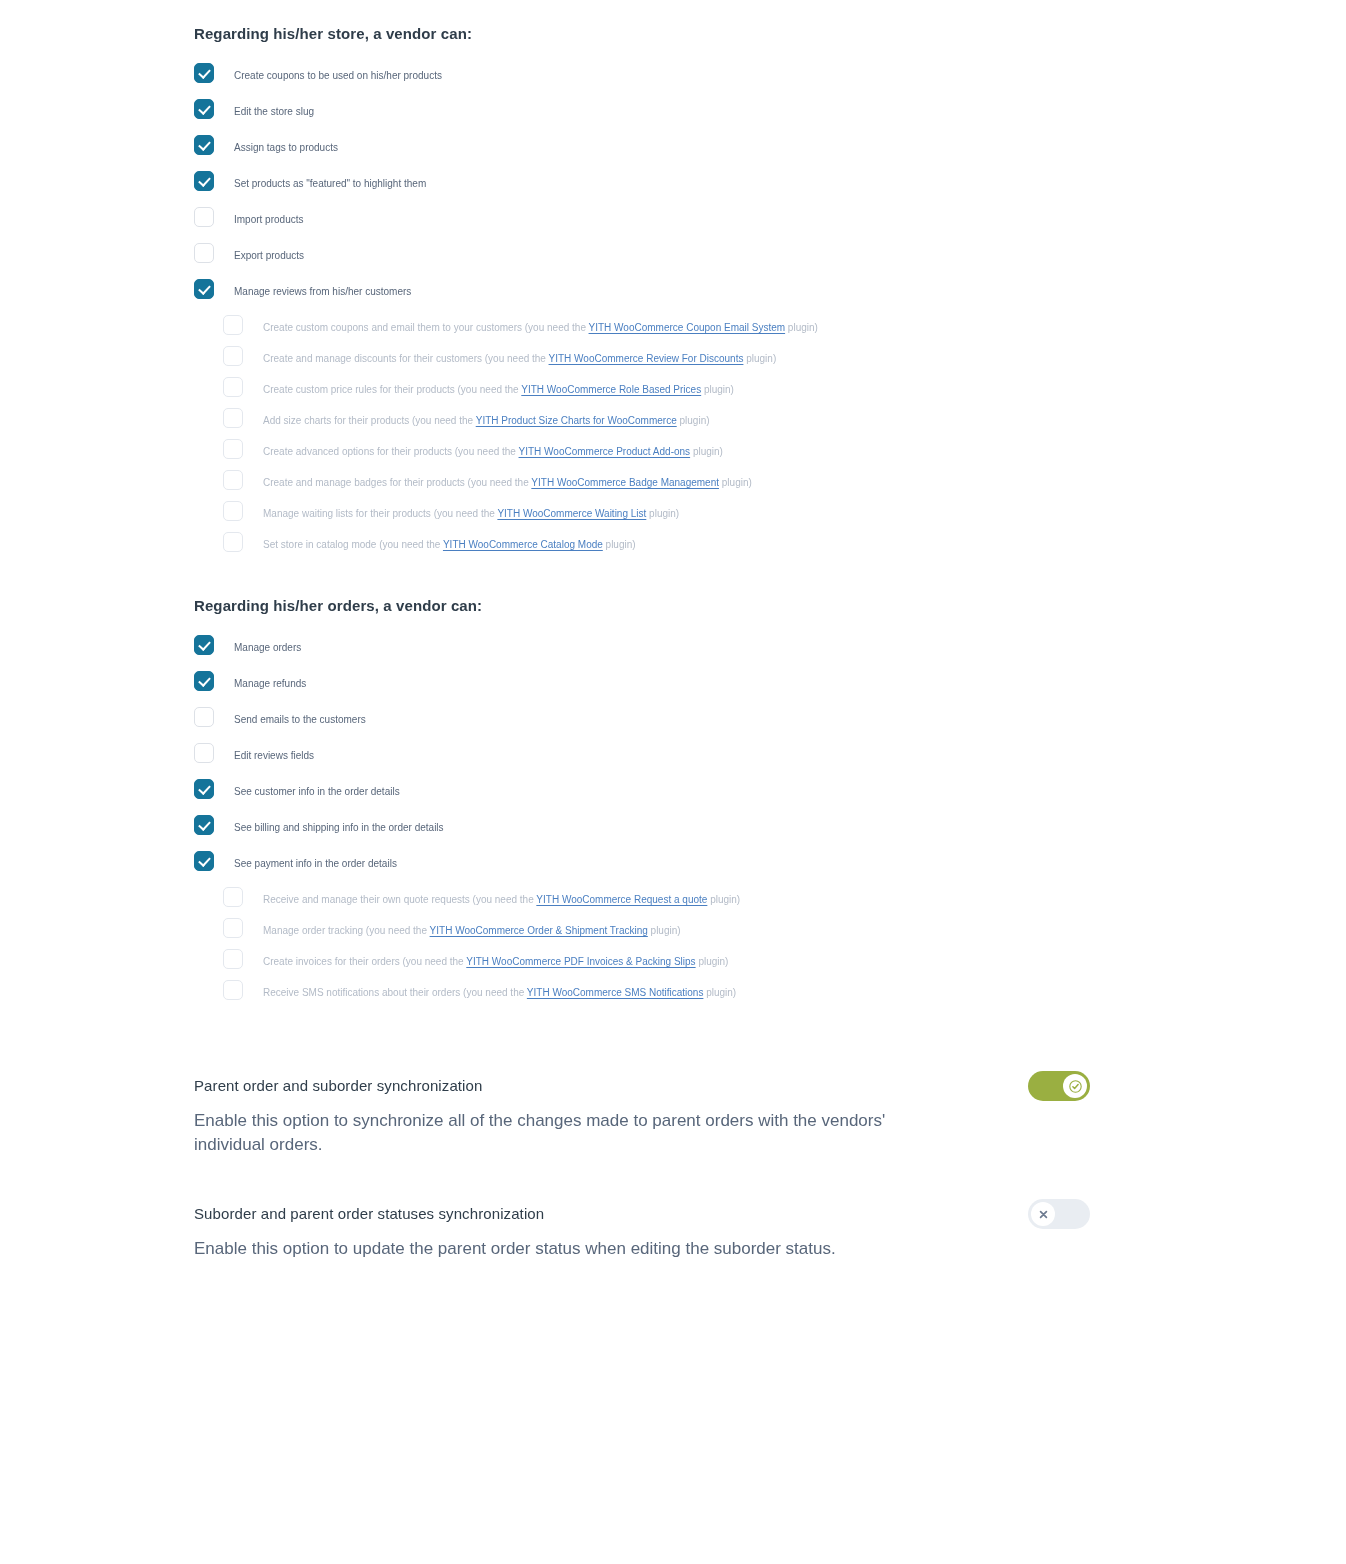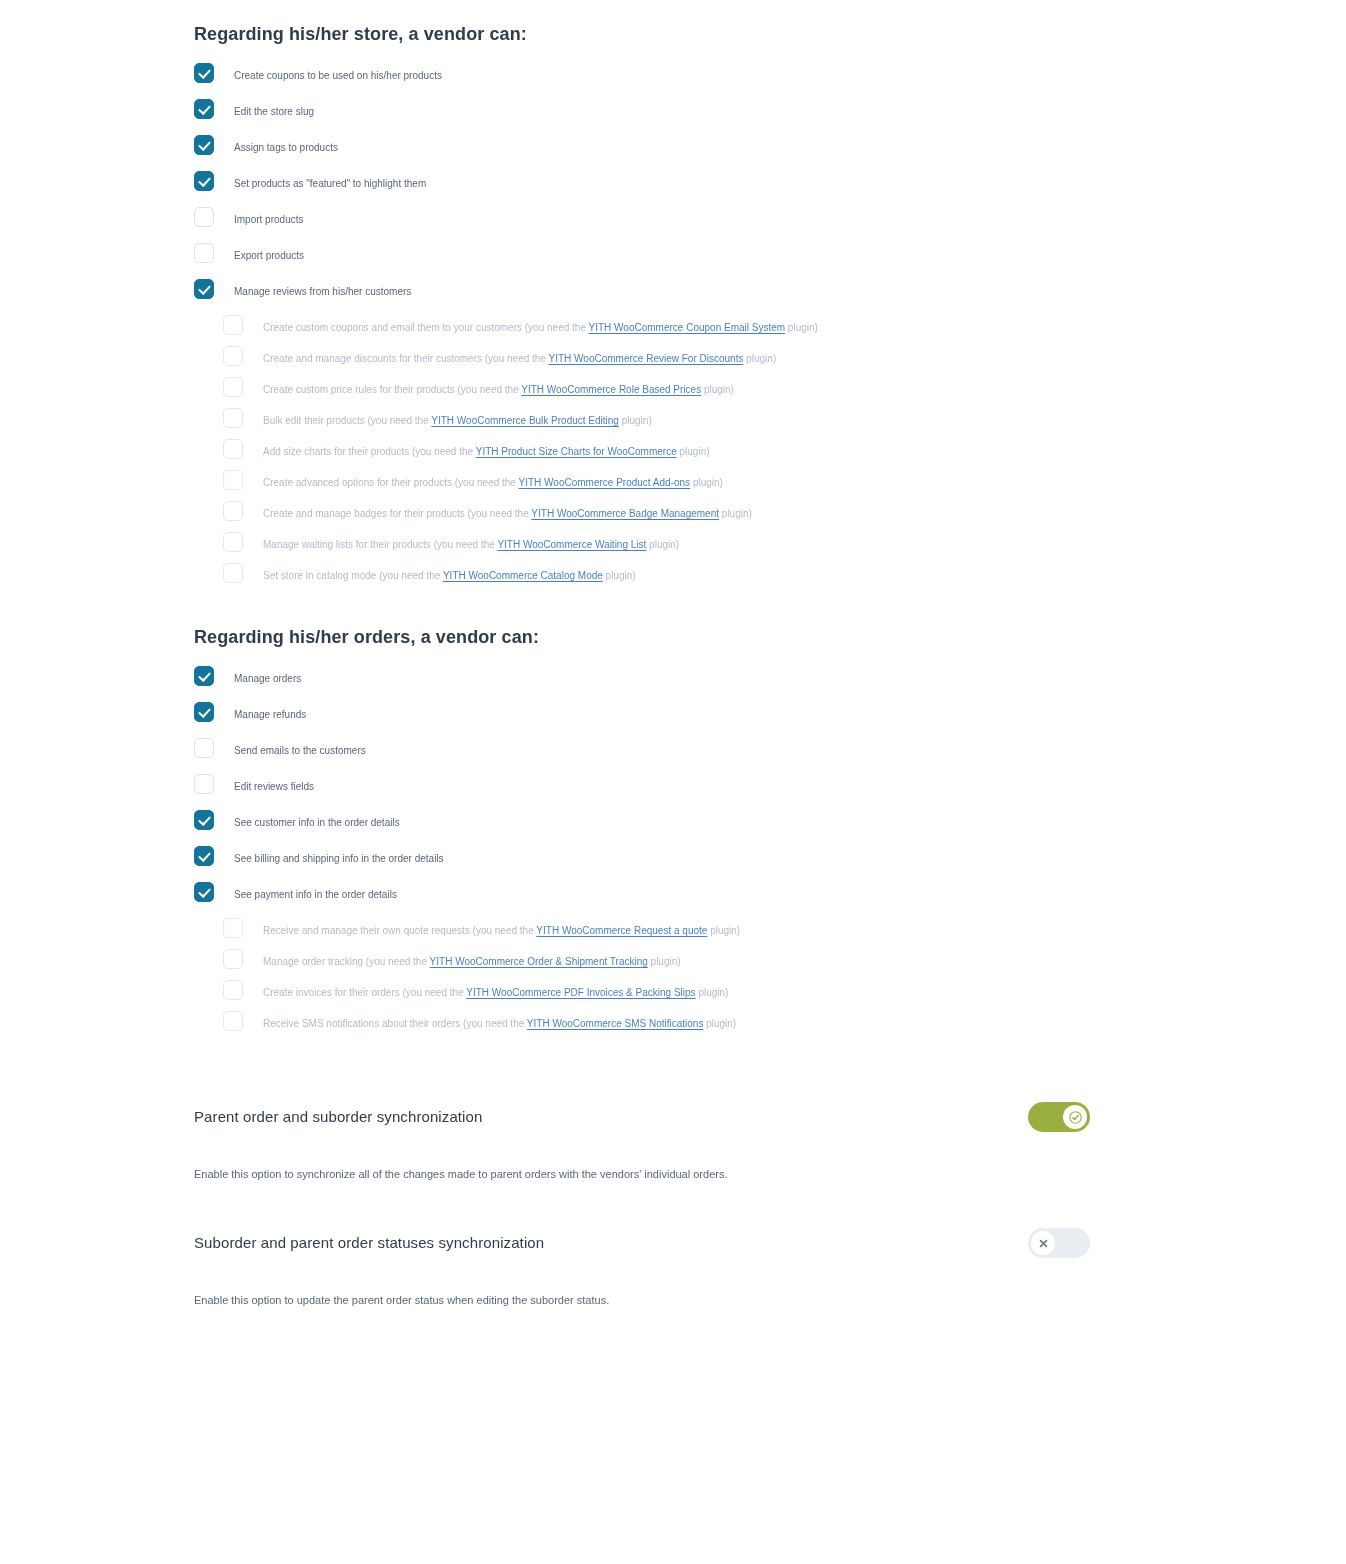--- a/index.html
+++ b/index.html
@@ -24,21 +24,21 @@
 
   .content {
     position: absolute;
     left: 194px;
     top: 24px;
     width: 896px;
   }
 
   
   .section-title {
-    font-size: 18px;
+    font-size: 15px;
     font-weight: bold;
     color: #2f3d4a;
     line-height: 20px;
     margin: 0 0 14px 0;
     letter-spacing: 0.1px;
   }
 
   .section {
     margin-bottom: 0;
   }
@@ -129,24 +129,24 @@
 
   .opt-title {
     font-size: 15px;
     font-weight: normal;
     color: #2f3d4a;
     line-height: 22px;
     letter-spacing: 0.1px;
   }
 
   .opt-desc {
-    font-size: 11px;
+    font-size: 17px;
     color: #58667a;
     line-height: 24px;
-    margin-top: 28px;
+    margin-top: 6px;
     max-width: 760px;
   }
 
   
   .toggle {
     width: 62px;
     height: 30px;
     border-radius: 15px;
     position: relative;
     flex: 0 0 auto;
@@ -193,21 +193,20 @@
           <div class="cb-row"><span class="cb checked"></span><span class="cb-label">Create coupons to be used on his/her products</span></div>
           <div class="cb-row"><span class="cb checked"></span><span class="cb-label">Edit the store slug</span></div>
           <div class="cb-row"><span class="cb checked"></span><span class="cb-label">Assign tags to products</span></div>
           <div class="cb-row"><span class="cb checked"></span><span class="cb-label">Set products as "featured" to highlight them</span></div>
           <div class="cb-row"><span class="cb"></span><span class="cb-label">Import products</span></div>
           <div class="cb-row"><span class="cb"></span><span class="cb-label">Export products</span></div>
           <div class="cb-row"><span class="cb checked"></span><span class="cb-label">Manage reviews from his/her customers</span></div>
           <div class="cb-row disabled wrapping"><span class="cb disabled"></span><span class="cb-label">Create custom coupons and email them to your customers (you need the <a class="plugin-link" href="#">YITH WooCommerce Coupon Email System</a> plugin)</span></div>
           <div class="cb-row disabled wrapping"><span class="cb disabled"></span><span class="cb-label">Create and manage discounts for their customers (you need the <a class="plugin-link" href="#">YITH WooCommerce Review For Discounts</a> plugin)</span></div>
           <div class="cb-row disabled wrapping"><span class="cb disabled"></span><span class="cb-label">Create custom price rules for their products (you need the <a class="plugin-link" href="#">YITH WooCommerce Role Based Prices</a> plugin)</span></div>
-          <div class="cb-row disabled wrapping"><span class="cb disabled"></span><span class="cb-label">Bulk edit their products (you need the <a class="plugin-link" href="#">YITH WooCommerce Bulk Product Editing</a> plugin)</span></div>
           <div class="cb-row disabled wrapping"><span class="cb disabled"></span><span class="cb-label">Add size charts for their products (you need the <a class="plugin-link" href="#">YITH Product Size Charts for WooCommerce</a> plugin)</span></div>
           <div class="cb-row disabled wrapping"><span class="cb disabled"></span><span class="cb-label">Create advanced options for their products (you need the <a class="plugin-link" href="#">YITH WooCommerce Product Add-ons</a> plugin)</span></div>
           <div class="cb-row disabled wrapping"><span class="cb disabled"></span><span class="cb-label">Create and manage badges for their products (you need the <a class="plugin-link" href="#">YITH WooCommerce Badge Management</a> plugin)</span></div>
           <div class="cb-row disabled wrapping"><span class="cb disabled"></span><span class="cb-label">Manage waiting lists for their products (you need the <a class="plugin-link" href="#">YITH WooCommerce Waiting List</a> plugin)</span></div>
           <div class="cb-row disabled wrapping"><span class="cb disabled"></span><span class="cb-label">Set store in catalog mode (you need the <a class="plugin-link" href="#">YITH WooCommerce Catalog Mode</a> plugin)</span></div>
         </div>
     </div>
 
     <div class="section">
       <div class="section-title">Regarding his/her orders, a vendor can:</div>

